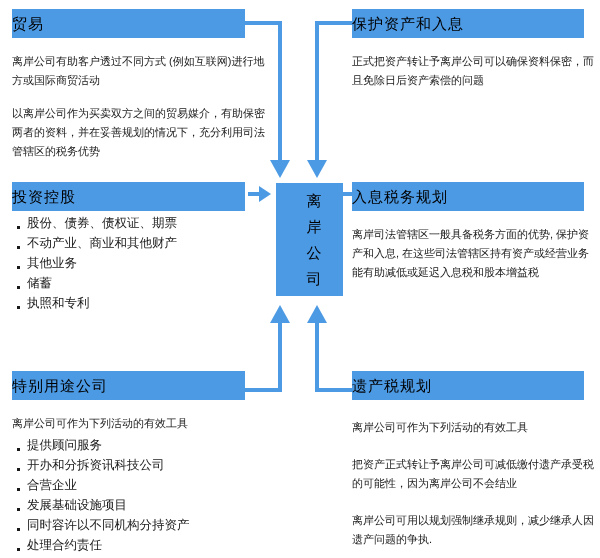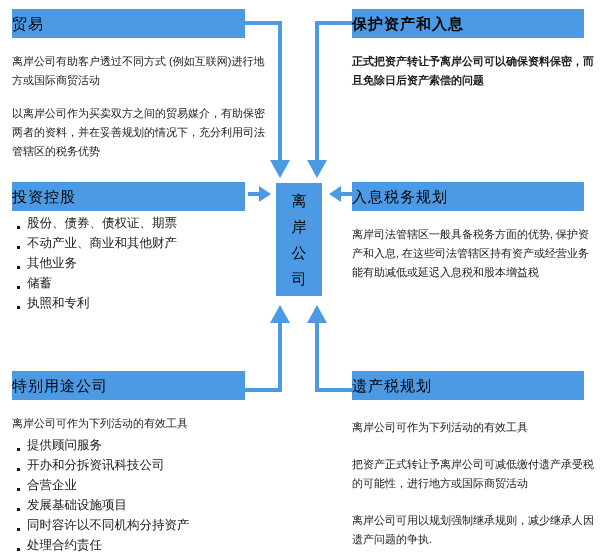--- a/index.html
+++ b/index.html
@@ -27,30 +27,31 @@
   .col-right .hdr{width:232px;}
   .sec p{margin:14px 0 0 0;font-size:11px;line-height:19px;}
   .sec-estate p{margin-top:18px;}
   .sec ul{list-style:none;margin:2px 0 0 0;padding:0;font-size:12.5px;}
   .sec li{position:relative;padding-left:15px;line-height:20px;}
   .sec li::before{
     content:"";position:absolute;left:5px;top:13px;width:3px;height:3px;
     background:var(--text);
   }
   #sec-trade{left:12px;top:9px;}
-  #sec-protect{left:352px;top:9px;font-weight:bold;}
+  #sec-protect{left:352px;top:9px;}
   #sec-invest{left:12px;top:182px;}
   #sec-income{left:352px;top:182px;}
   #sec-special{left:12px;top:371px;}
   #sec-estate{left:352px;top:371px;}
 
   
   .center-box{
-    position:absolute;left:276px;top:183px;width:46px;height:113px;
+    position:absolute;left:276px;top:183px;width:58px;height:113px;
     background:var(--accent);
+    padding-left:9px;
   }
   .center-box .vtext{
     width:16px;margin:5px auto 0 auto;word-break:break-all;
     font-size:15px;line-height:26px;color:var(--header-text);
     text-align:center;letter-spacing:0;
   }
 
   
   .line{position:absolute;background:var(--accent);}
   .h-trade{left:245px;top:21px;width:37px;height:4px;}
@@ -118,21 +119,21 @@
       <li>发展基础设施项目</li>
       <li>同时容许以不同机构分持资产</li>
       <li>处理合约责任</li>
       <li>其他特别项目</li>
     </ul>
   </section>
 
   <section class="sec col-right sec-estate" id="sec-estate">
     <div class="hdr">遗产税规划</div>
     <p>离岸公司可作为下列活动的有效工具</p>
-    <p>把资产正式转让予离岸公司可减低缴付遗产承受税的可能性，进行地方或国际商贸活动</p>
+    <p>把资产正式转让予离岸公司可减低缴付遗产承受税的可能性，因为离岸公司不会结业</p>
     <p>离岸公司可用以规划强制继承规则，减少继承人因遗产问题的争执.</p>
   </section>
 
   <div class="center-box">
     <div class="vtext">离岸公司</div>
   </div>
 
   <div class="line h-trade"></div>
   <div class="line v-trade"></div>
   <div class="tri tri-down head-trade"></div>

